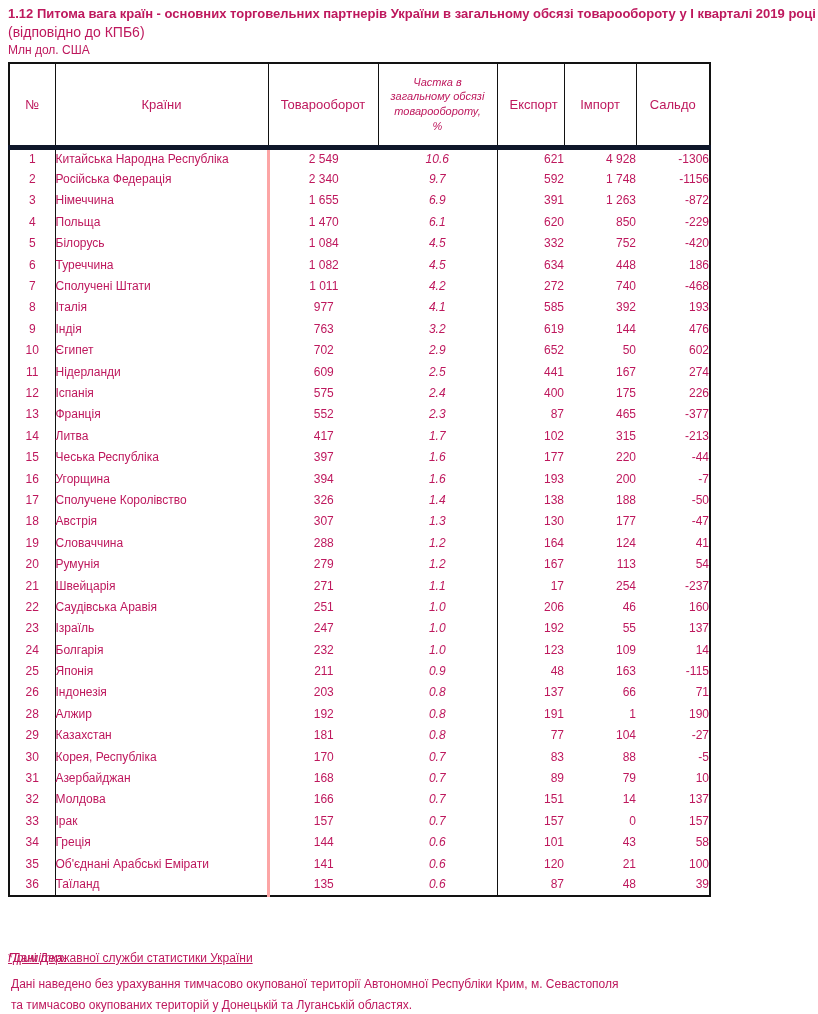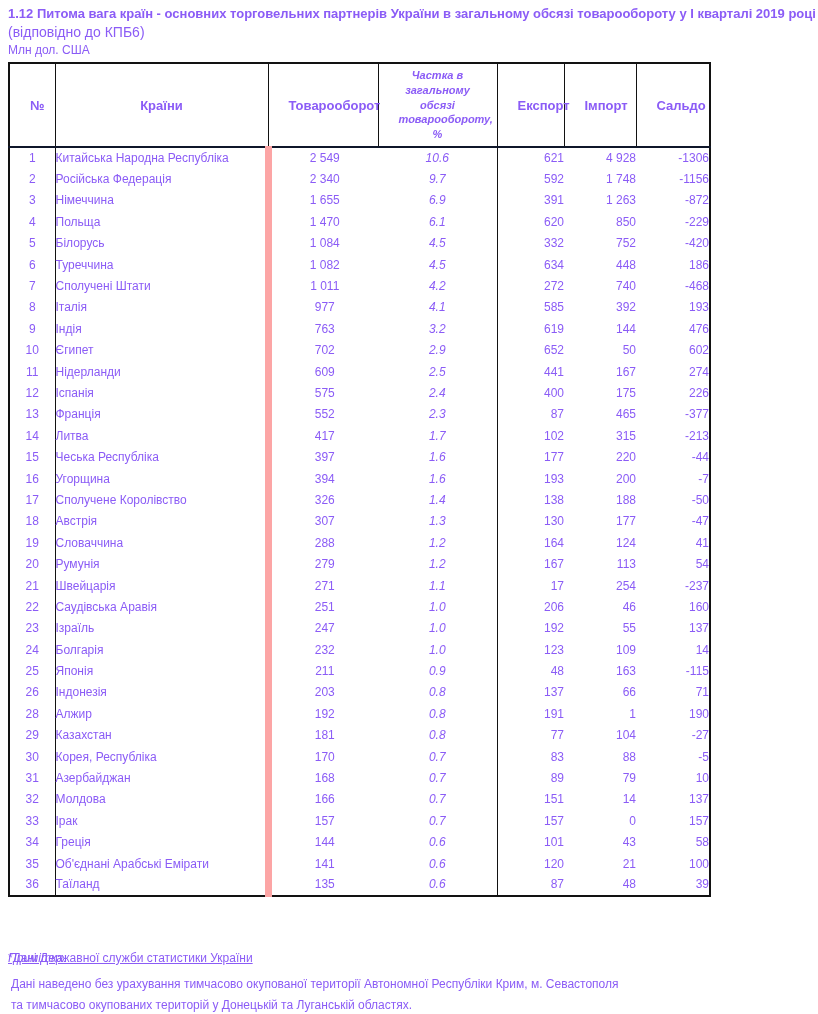--- a/index.html
+++ b/index.html
@@ -1,47 +1,47 @@
 <!DOCTYPE html>
 <html><head>
 <meta charset="utf-8">
 <style>
   * { margin:0; padding:0; box-sizing:border-box; }
   html,body { background:#ffffff; }
   .page {
     position:relative; width:818px; height:1014px; background:#ffffff;
-    font-family:"Liberation Sans", sans-serif; color:#8b5cf6; overflow:hidden;
+    font-family:"Liberation Sans", sans-serif; color:#be185d; overflow:hidden;
   }
   .title {
     position:absolute; top:6px; left:8px; width:812px;
     font-size:13px; font-weight:bold; white-space:nowrap; overflow:hidden;
   }
   .subtitle { position:absolute; top:24px; left:8px; font-size:14px; }
   .units    { position:absolute; top:43px; left:8px; font-size:12px; }
 
   table.trade {
     position:absolute; top:62px; left:8px; width:701px;
     border-collapse:collapse; table-layout:fixed;
     border:2px solid #121212;
   }
   table.trade th {
     height:84px; vertical-align:middle; text-align:center;
-    font-size:13px; font-weight:bold;
-    border-right:1px solid #121212; border-bottom:2px solid #0f172a;
-    padding:0 20px;
+    font-size:13px; font-weight:normal;
+    border-right:1px solid #121212; border-bottom:5px solid #0f172a;
+    padding:0 12px;
   }
   table.trade th:last-child { border-right:none; }
   table.trade th.c-share {
     font-style:italic; font-size:11px; line-height:1.35; white-space:pre-line;
   }
   table.trade td {
     height:21.4px; vertical-align:middle; font-size:12px; padding:0;
   }
   td.c-no      { text-align:center; border-right:1px solid #121212; }
-  td.c-country { text-align:left; padding-left:5px; border-right:7px solid #fca5a5; }
+  td.c-country { text-align:left; padding-left:5px; border-right:3px solid #fca5a5; }
   td.c-turnover{ text-align:center; }
   td.c-share   { text-align:center; font-style:italic; border-right:1px solid #121212; }
   td.c-export  { text-align:right; padding-right:10px; }
   td.c-import  { text-align:right; padding-right:13px; }
   td.c-balance { text-align:right; padding-right:17px; }
 
   .foot { position:absolute; left:8px; font-size:12px; }
   .f-source { top:951px;text-decoration:underline; }
   .f-label  { top:951px; font-style:italic; }
   .f-line1  { top:977px; left:11px; }

